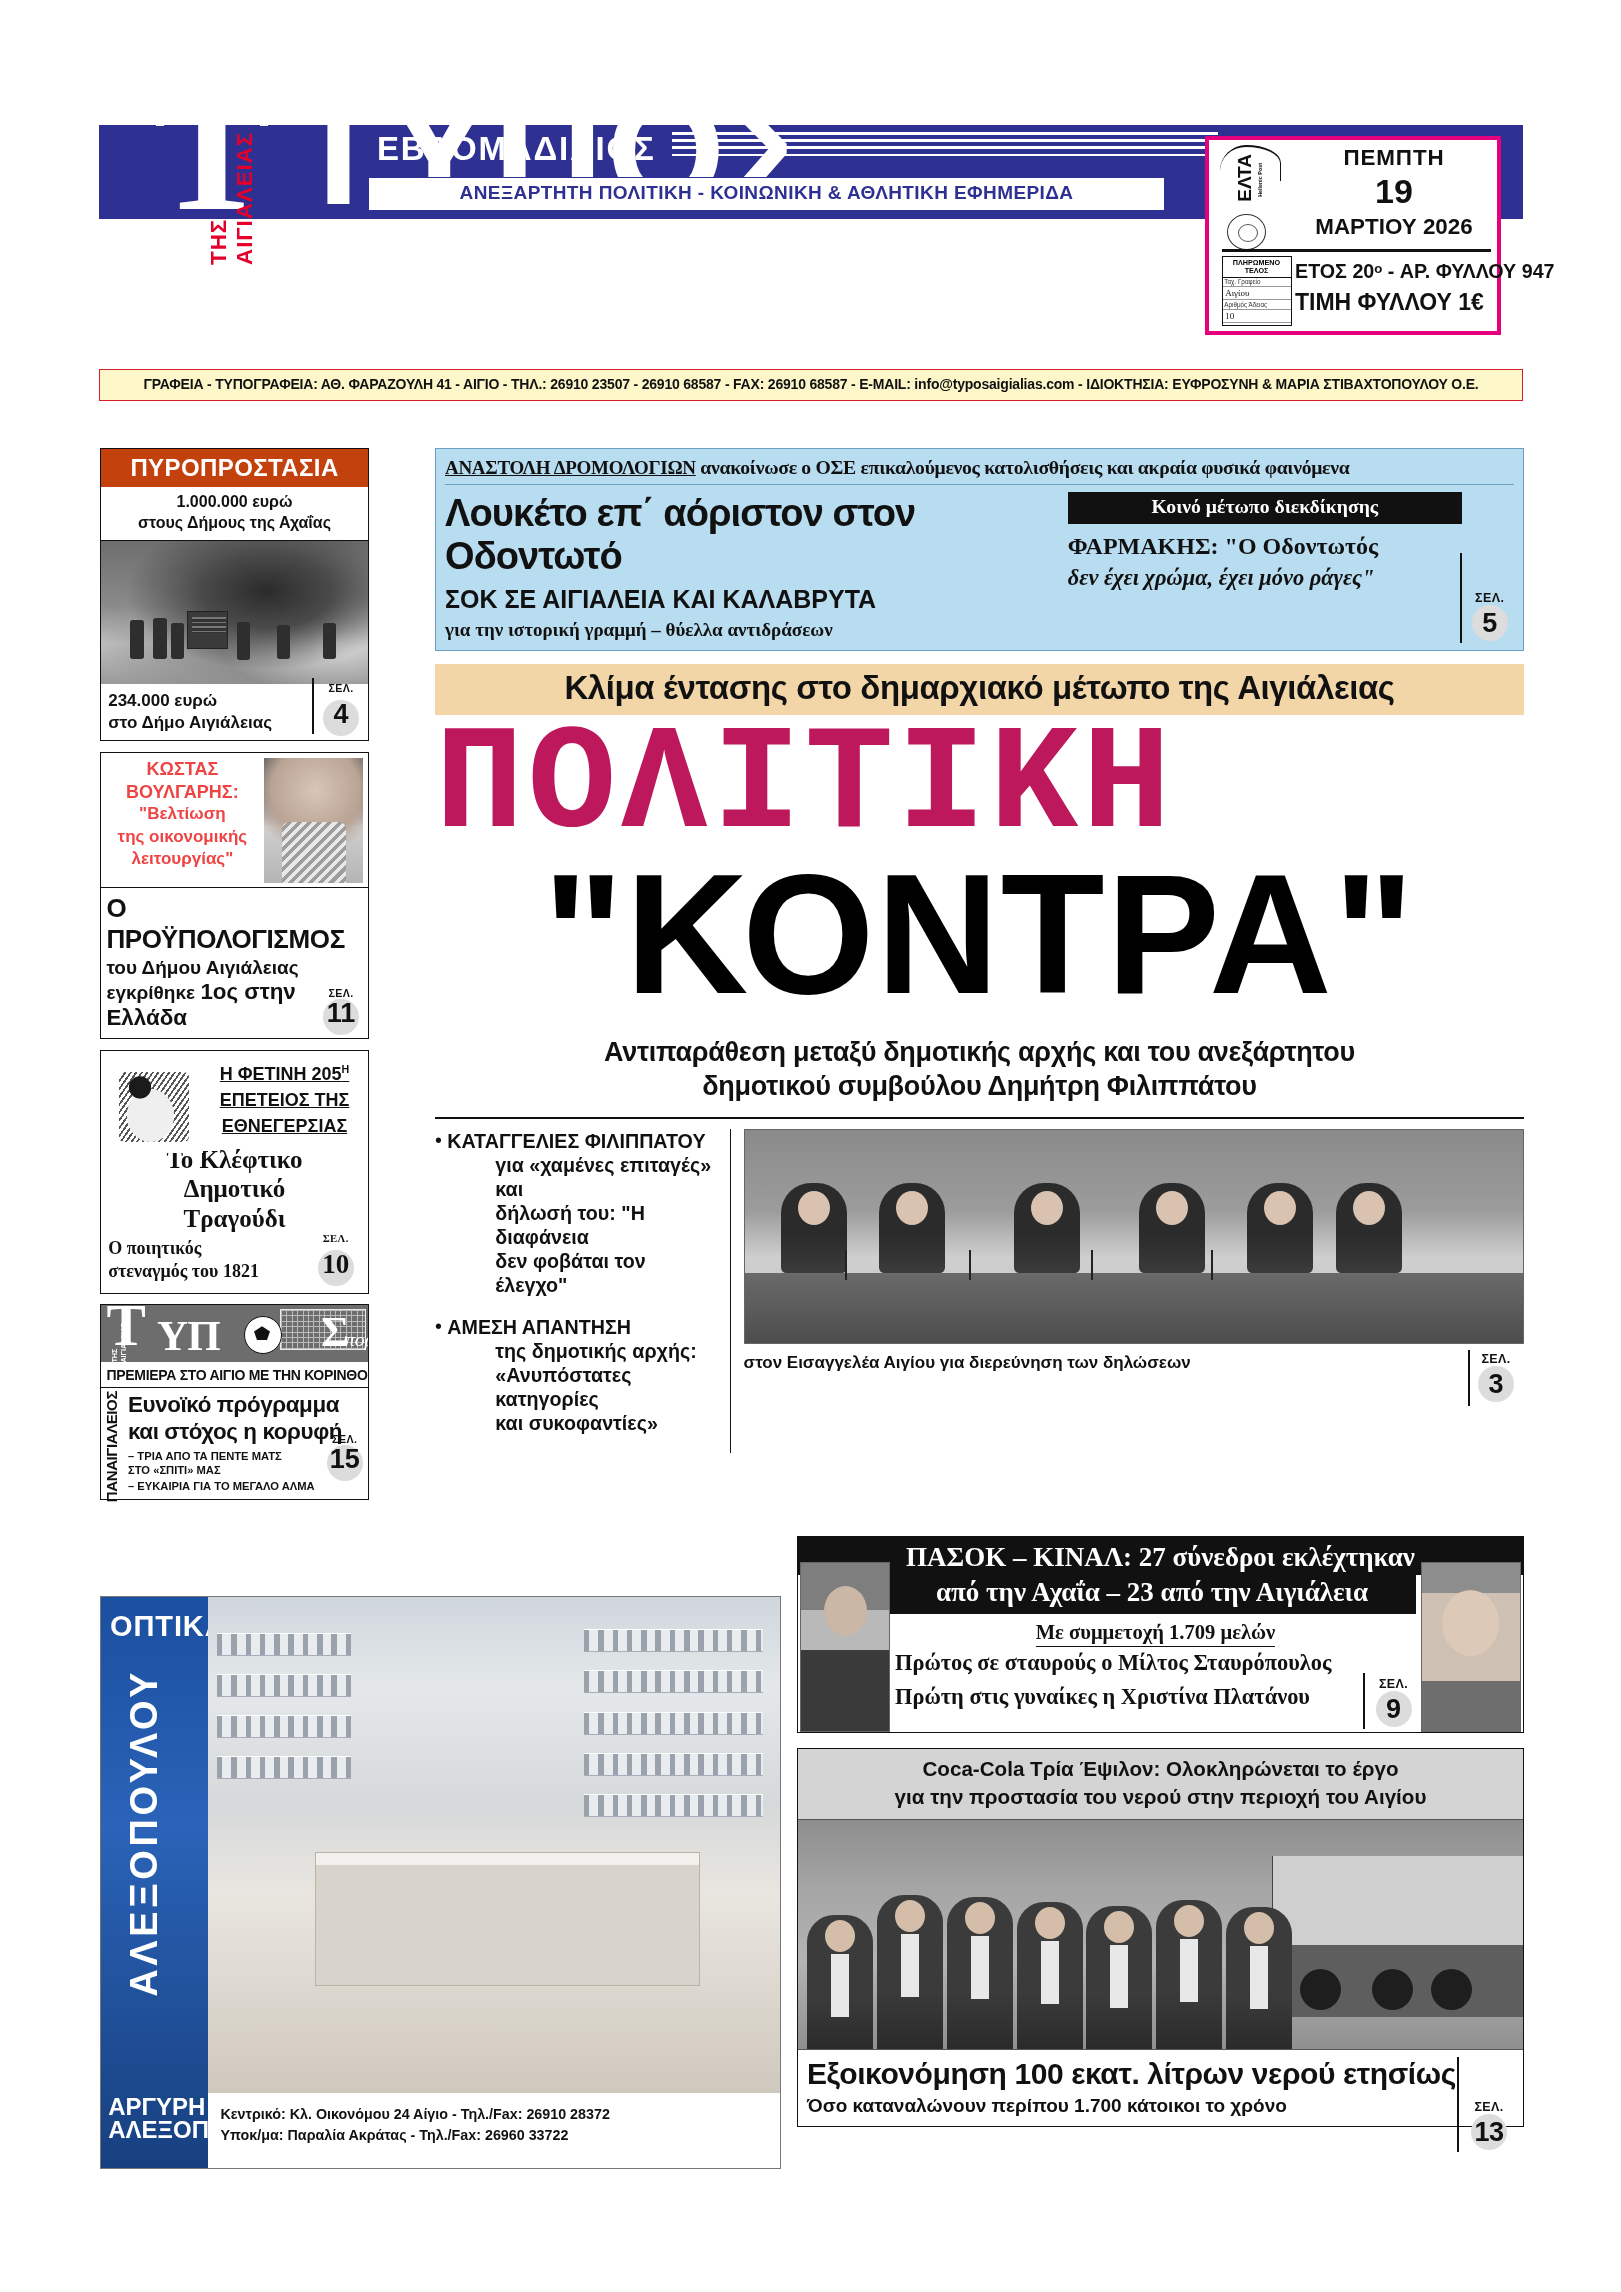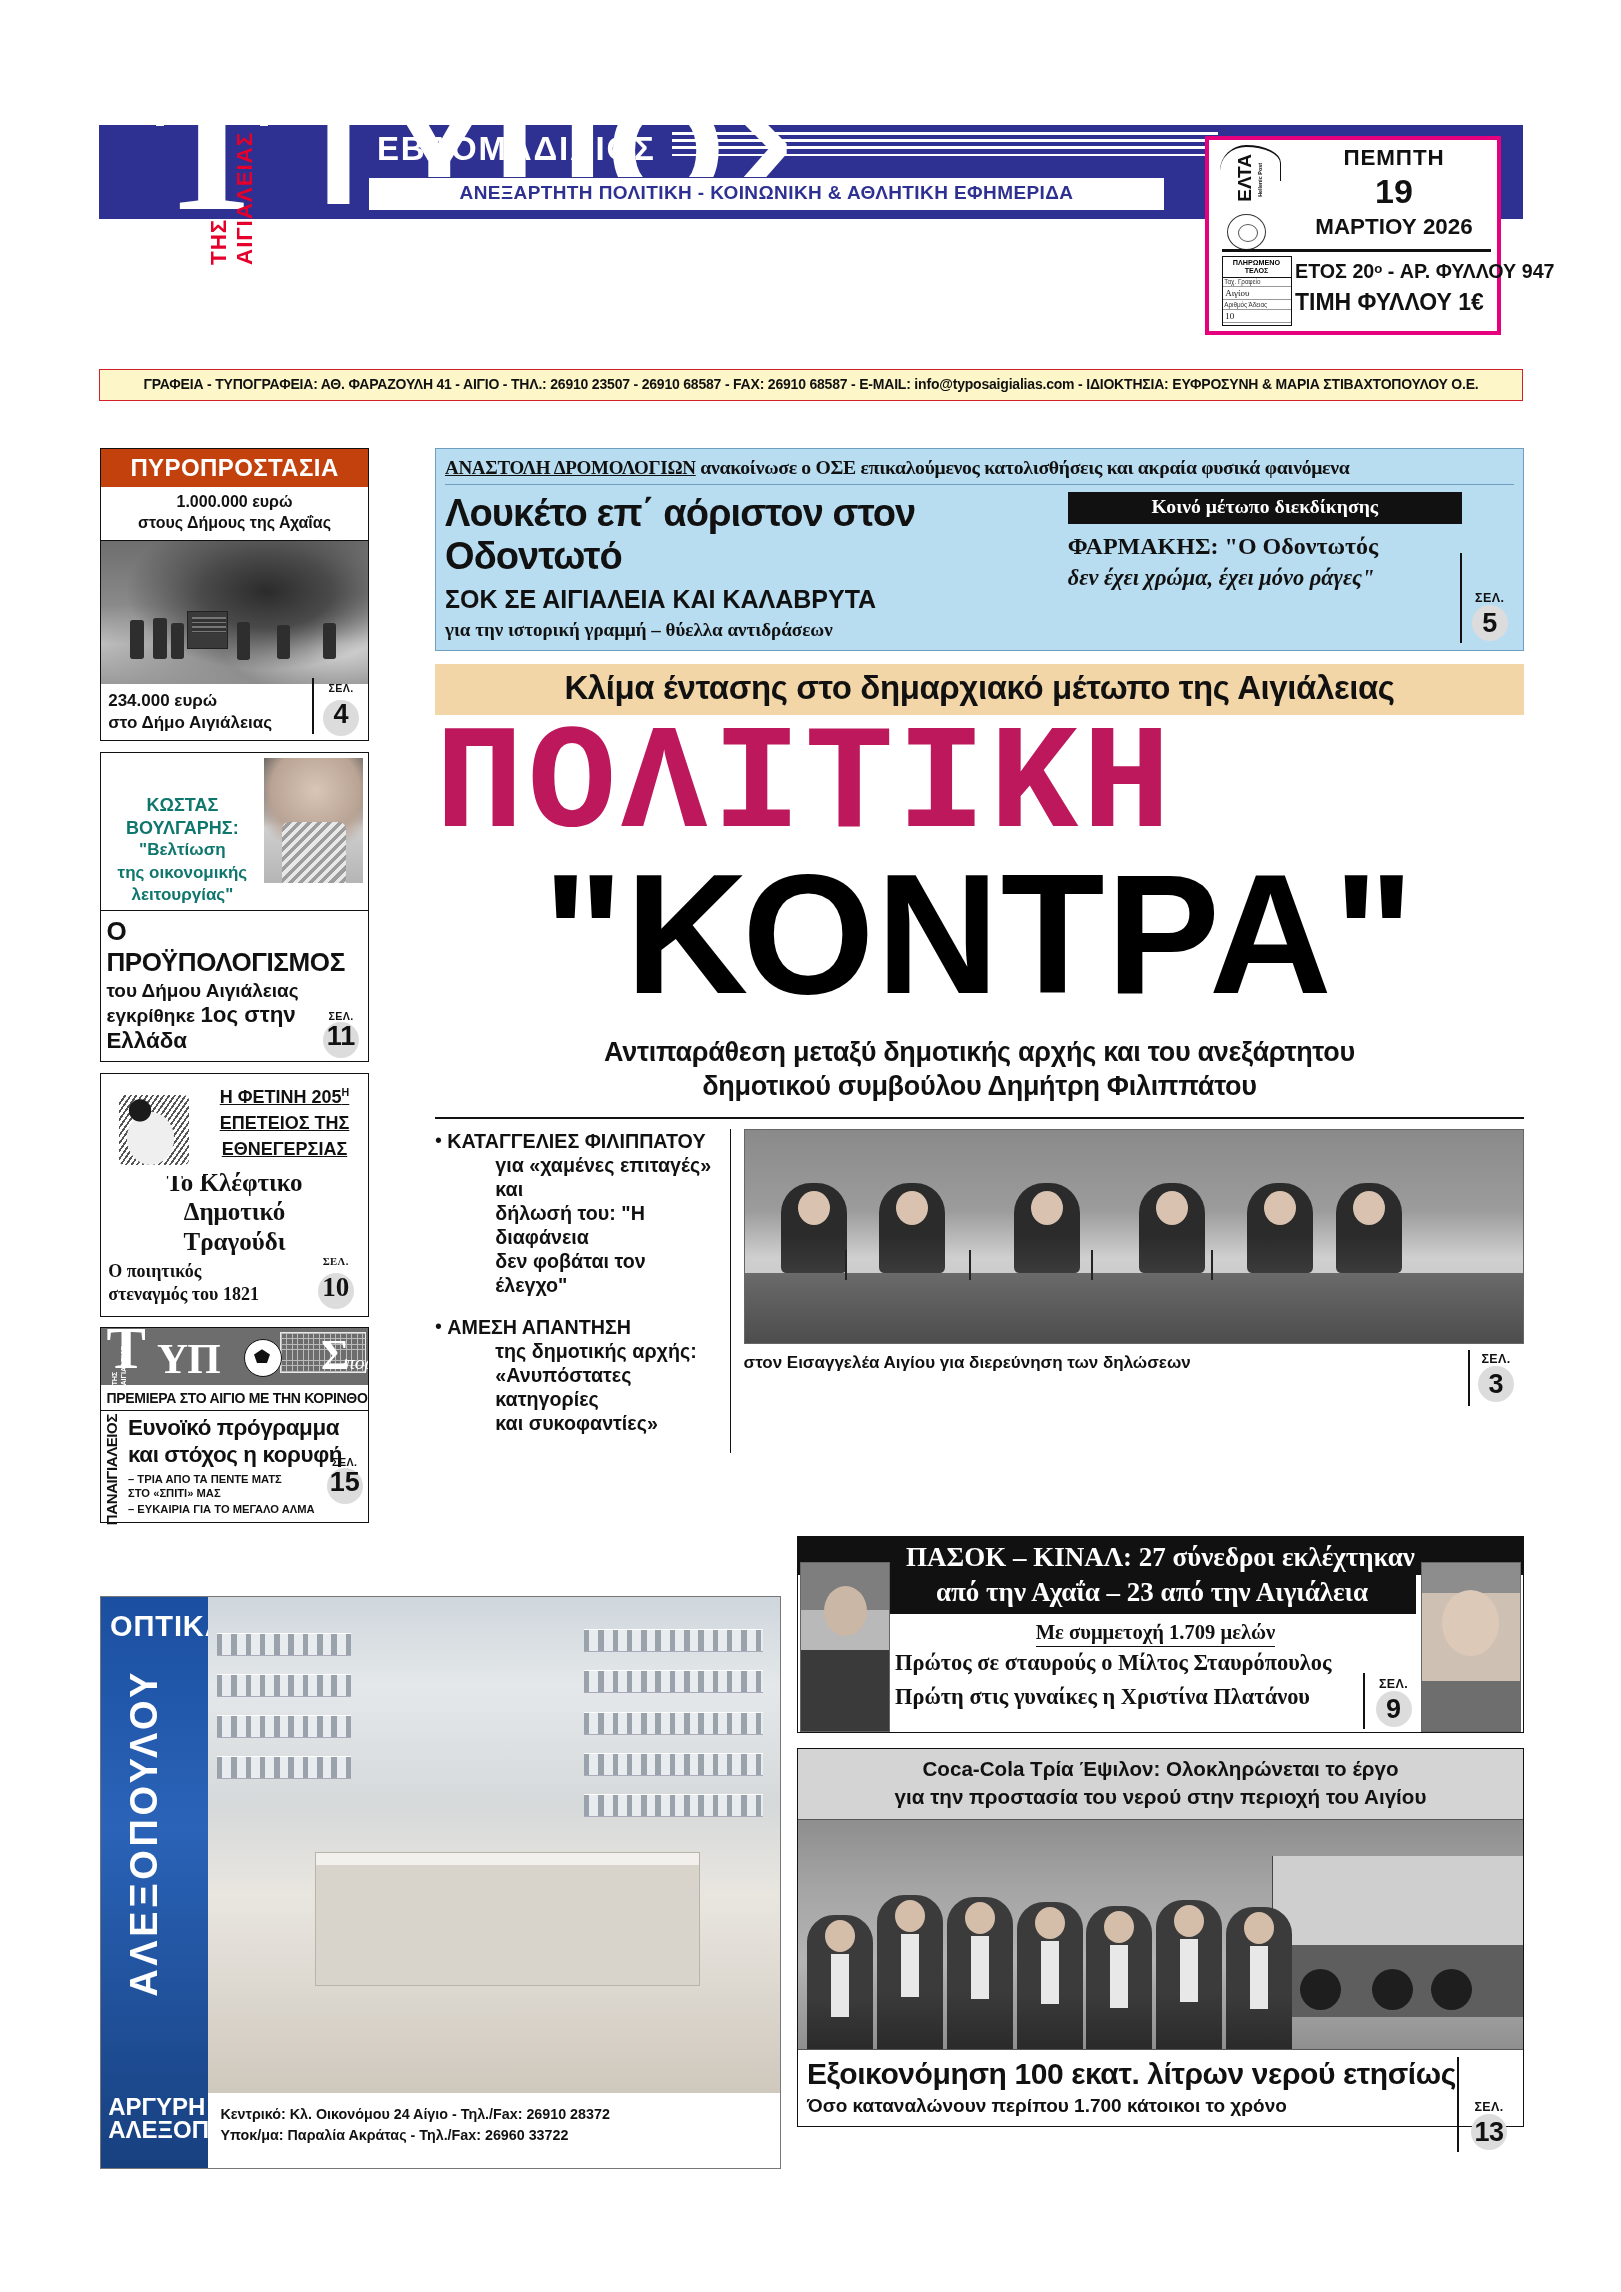--- a/index.html
+++ b/index.html
@@ -160,21 +160,21 @@
   .sel-badge .sl { font-size:10.7px; font-weight:bold; letter-spacing:0.4px; color:#111;}
   .sel-badge .num {
     font-size:27px; font-weight:bold; color:#111; line-height:29px;
     background:#dcdcdc; border-radius:50%; width:36px; height:36px; margin:0 auto;
   }
   .sel-badge.withbar:before{
     content:""; position:absolute; left:-7.2px; top:0; width:1.8px; height:56px; background:#111;
   }
 
   .vb-wrap { padding:5.4px 5.4px 3.6px; position:relative; min-height:134px; }
-  .vb-txt { width:152px; text-align:center; font-weight:bold; color:#0f766e;margin-top:36px; }
+  .vb-txt { width:152px; text-align:center; font-weight:bold; color:#ef4444; }
   .vb-name { font-size:18px; line-height:22.4px; }
   .vb-quote { font-size:17px; line-height:22.4px; }
   .vb-photo {
     position:absolute; right:5.4px; top:5.4px; width:99px; height:125px;
     background:
       radial-gradient(circle at 52% 26%, #d8c6b6 0%, #b9a394 42%, rgba(0,0,0,0) 60%),
       linear-gradient(to bottom, #5c5c5c 0%, #6e6e6e 30%, #cfcfcf 55%, #b5b5b5 100%);
     overflow:hidden;
   }
   .vb-photo:after{

